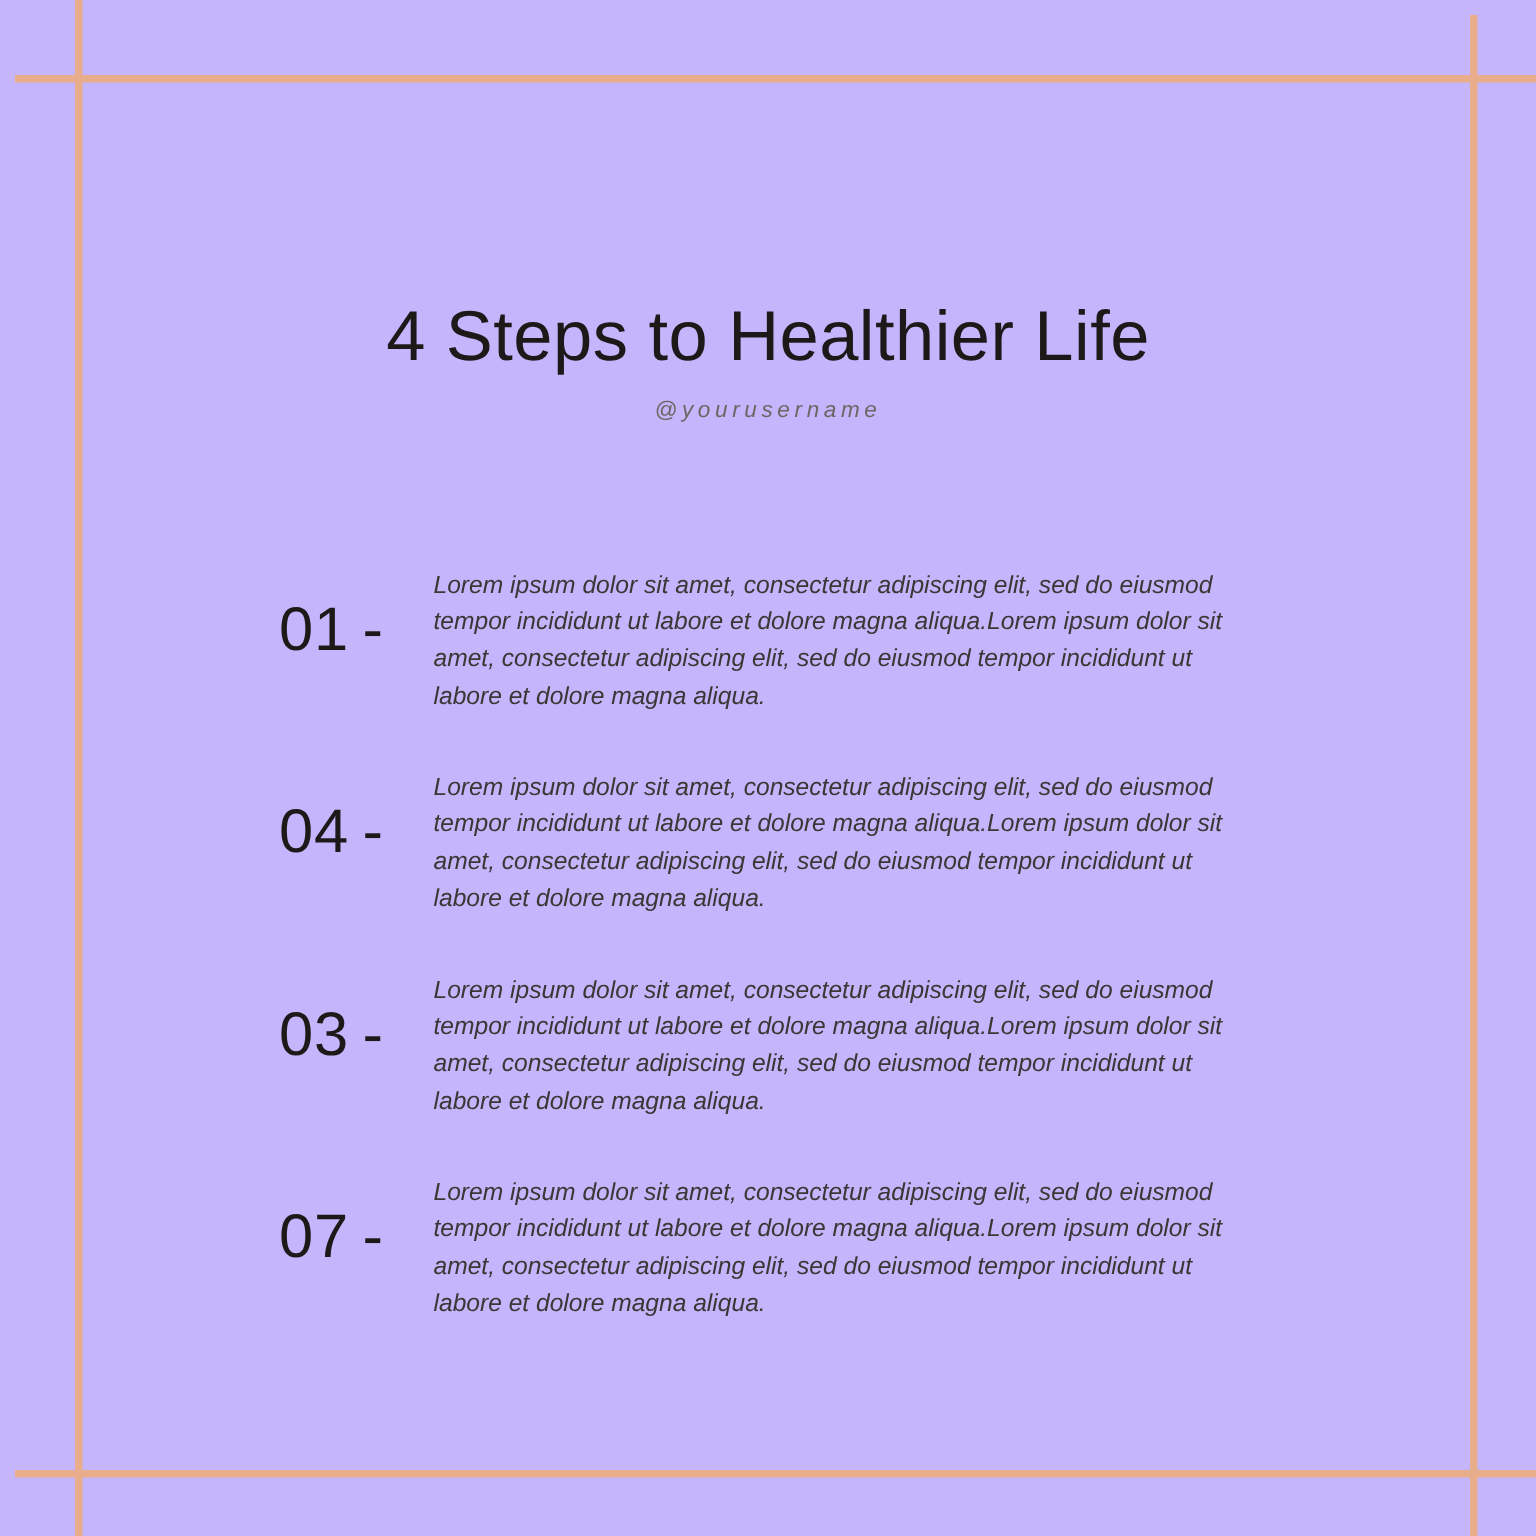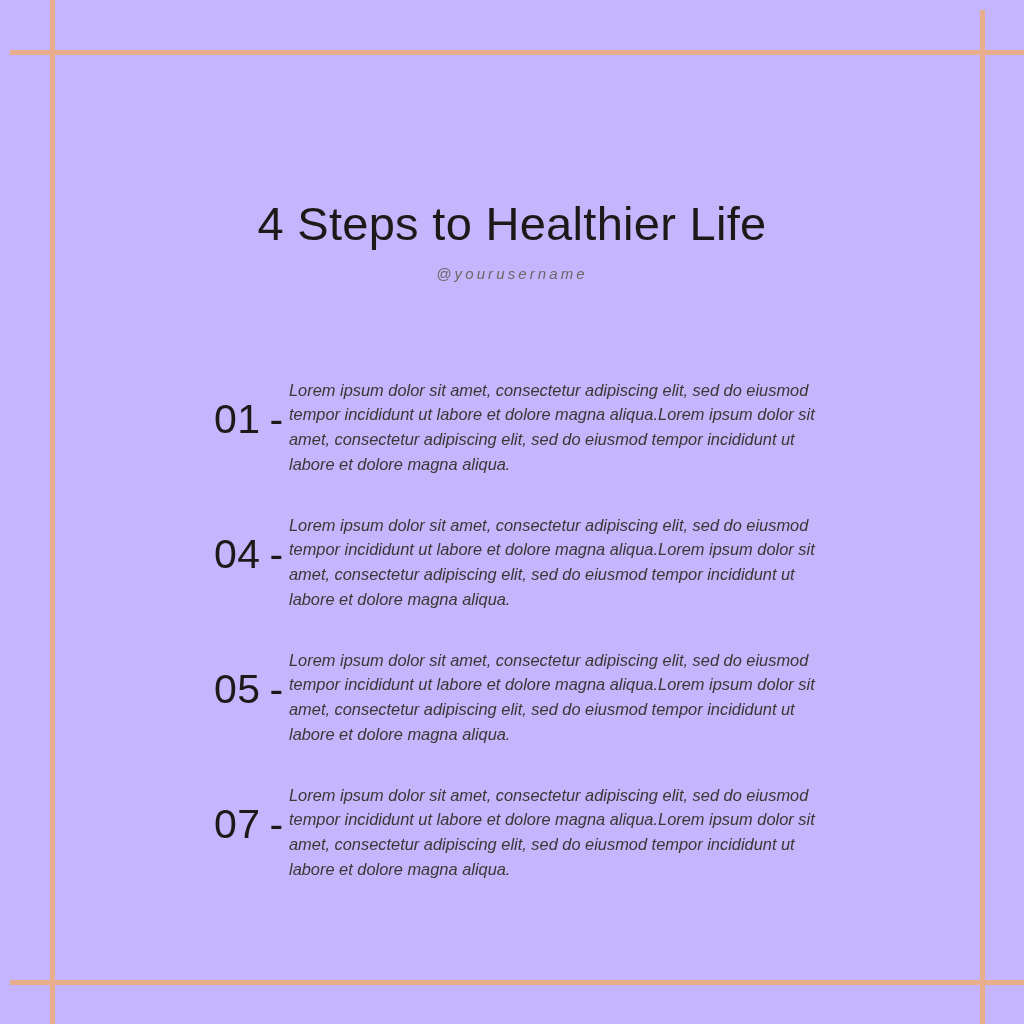--- a/index.html
+++ b/index.html
@@ -97,21 +97,20 @@
   .step-number {
     position: absolute;
     left: 186px;
     width: 96px;
     font-family: "Liberation Sans", sans-serif;
     font-weight: 300;
     font-size: 41px;
     letter-spacing: 0.5px;
     color: #1c1a19;
     white-space: nowrap;
-    margin-left: 28px;
   }
   .step-number .dash {
     margin-left: 9px;
     font-weight: 400;
   }
   .step-text {
     position: absolute;
     left: 289px;
     width: 552px;
     font-family: "Liberation Sans", sans-serif;
@@ -150,21 +149,21 @@
 
     <div class="step-row">
       <div class="step-number">
         <span>04</span><span class="dash">-</span>
       </div>
       <div class="step-text">Lorem ipsum dolor sit amet, consectetur adipiscing elit, sed do eiusmod tempor incididunt ut labore et dolore magna aliqua.Lorem ipsum dolor sit amet, consectetur adipiscing elit, sed do eiusmod tempor incididunt ut labore et dolore magna aliqua.</div>
     </div>
 
     <div class="step-row">
       <div class="step-number">
-        <span>05</span><span class="dash">-</span>
+        <span>03</span><span class="dash">-</span>
       </div>
       <div class="step-text">Lorem ipsum dolor sit amet, consectetur adipiscing elit, sed do eiusmod tempor incididunt ut labore et dolore magna aliqua.Lorem ipsum dolor sit amet, consectetur adipiscing elit, sed do eiusmod tempor incididunt ut labore et dolore magna aliqua.</div>
     </div>
 
     <div class="step-row">
       <div class="step-number">
         <span>07</span><span class="dash">-</span>
       </div>
       <div class="step-text">Lorem ipsum dolor sit amet, consectetur adipiscing elit, sed do eiusmod tempor incididunt ut labore et dolore magna aliqua.Lorem ipsum dolor sit amet, consectetur adipiscing elit, sed do eiusmod tempor incididunt ut labore et dolore magna aliqua.</div>
     </div>

